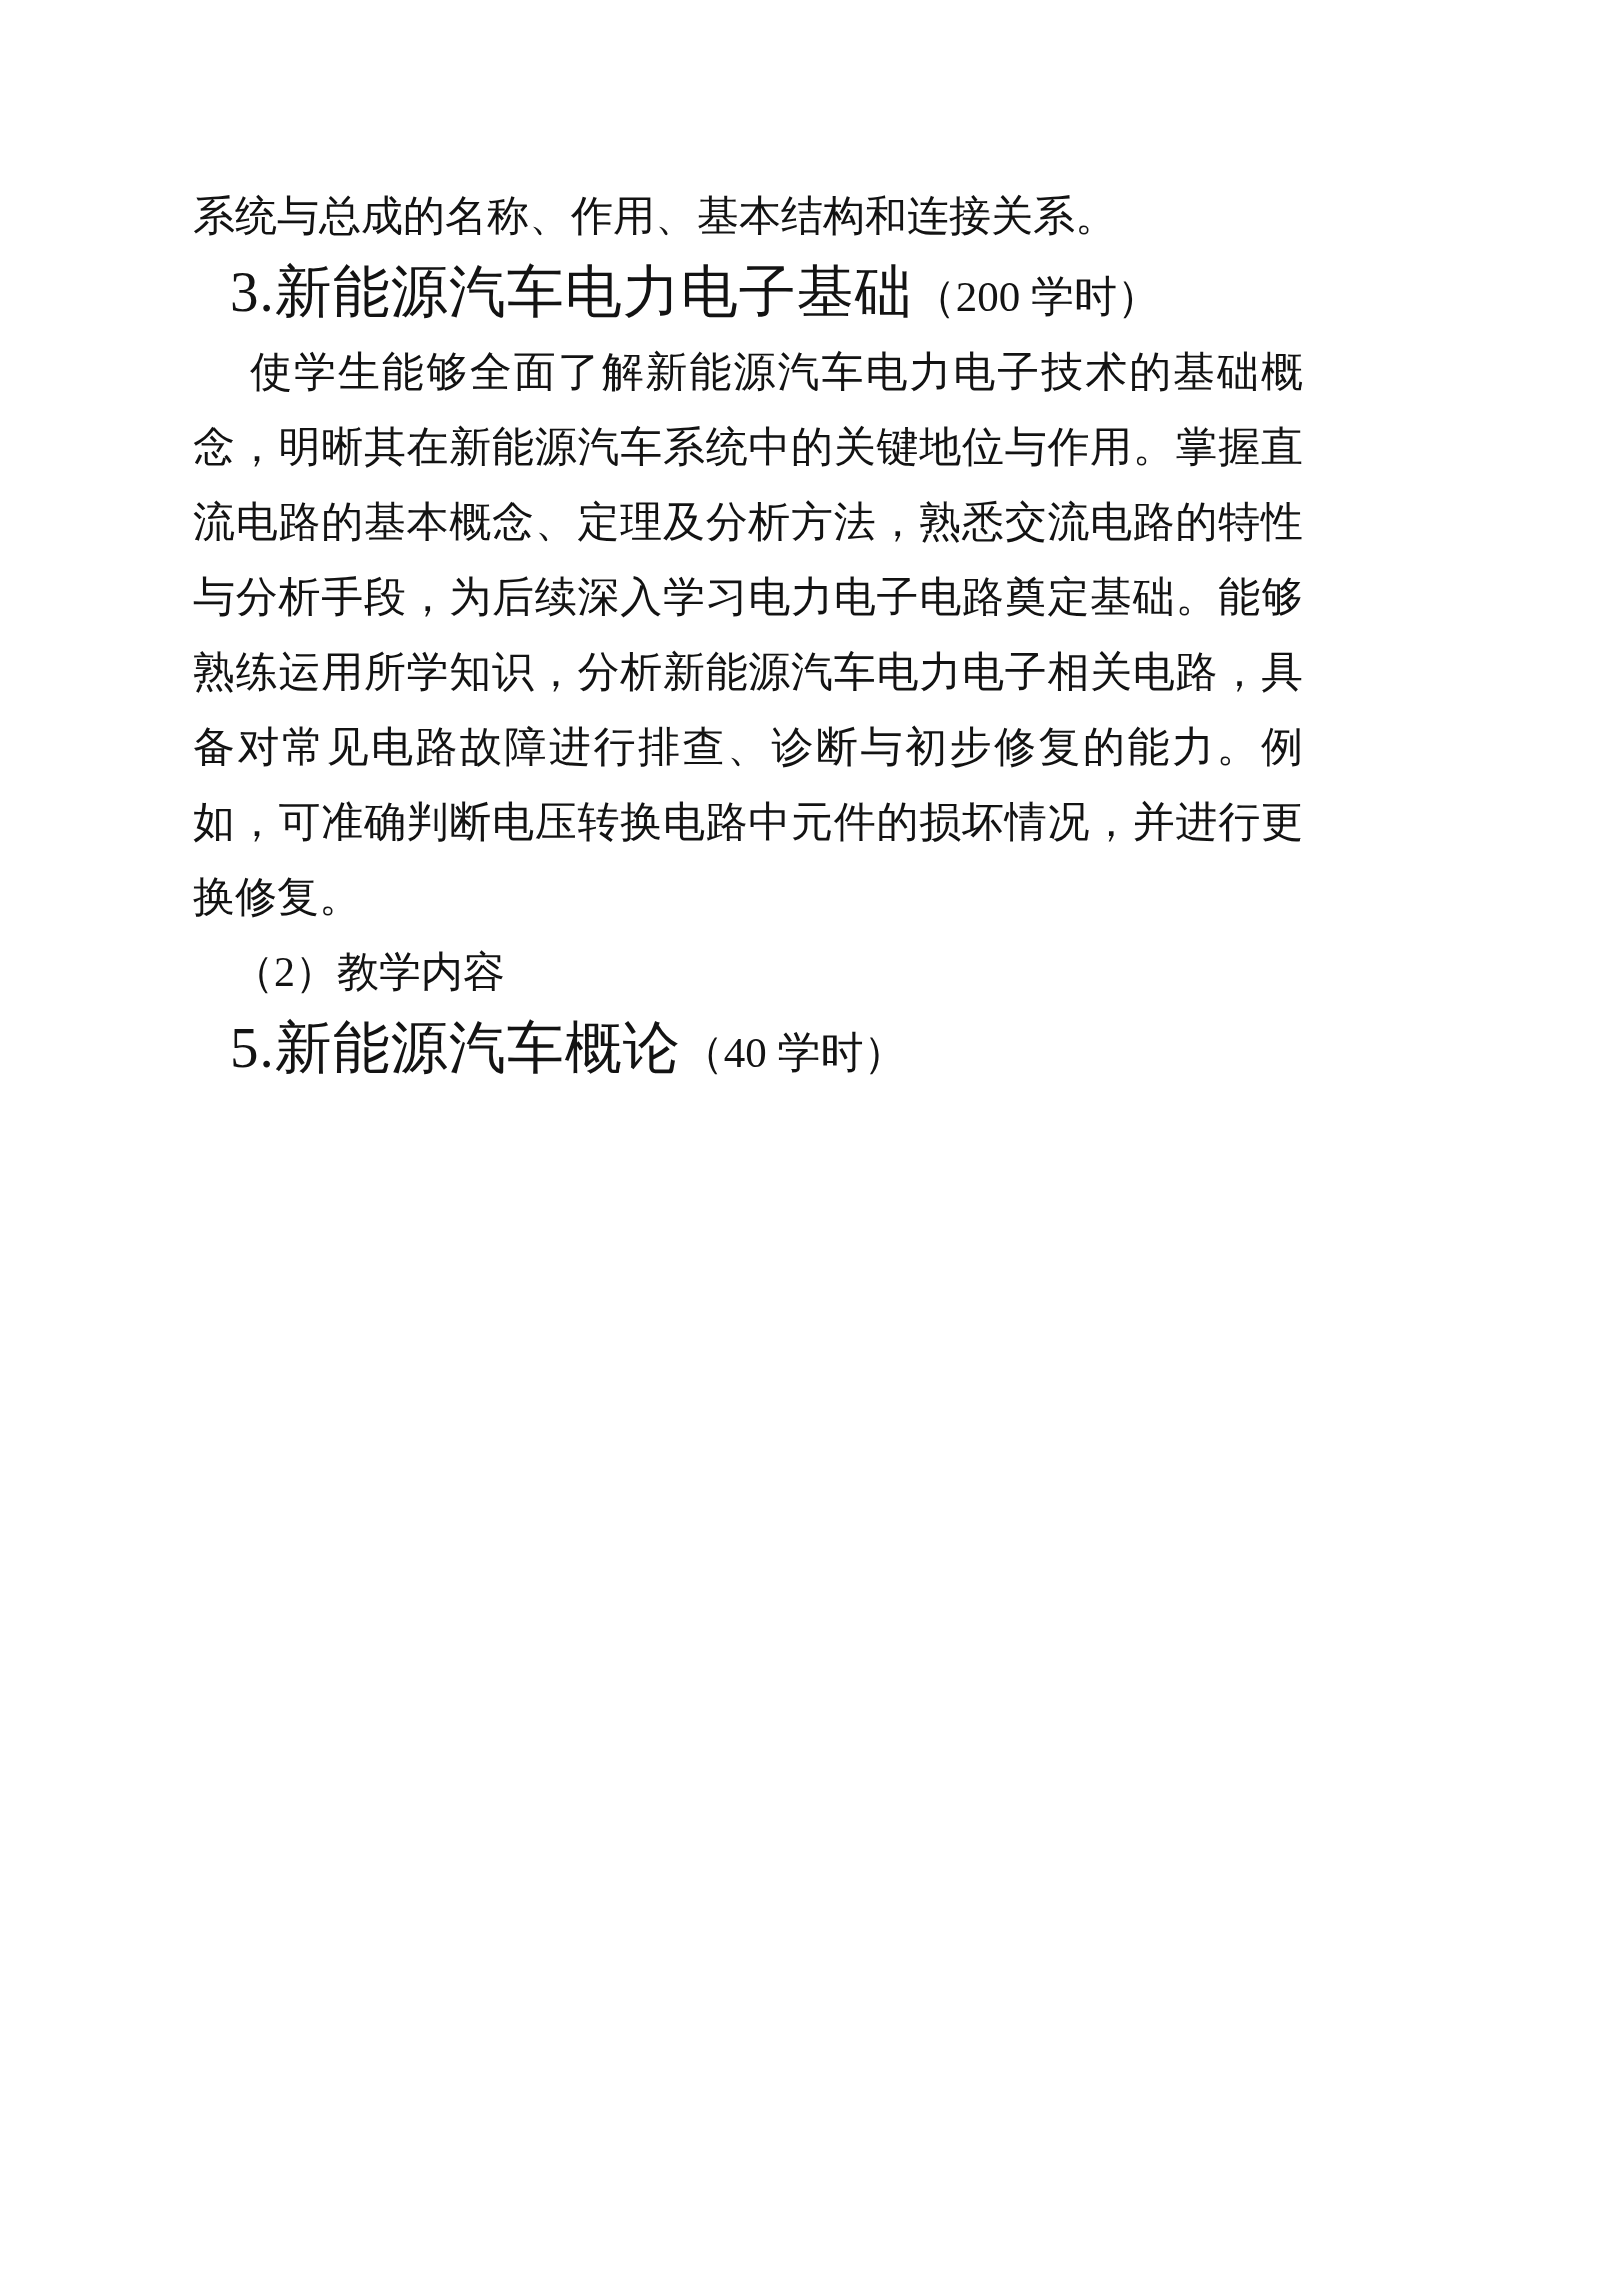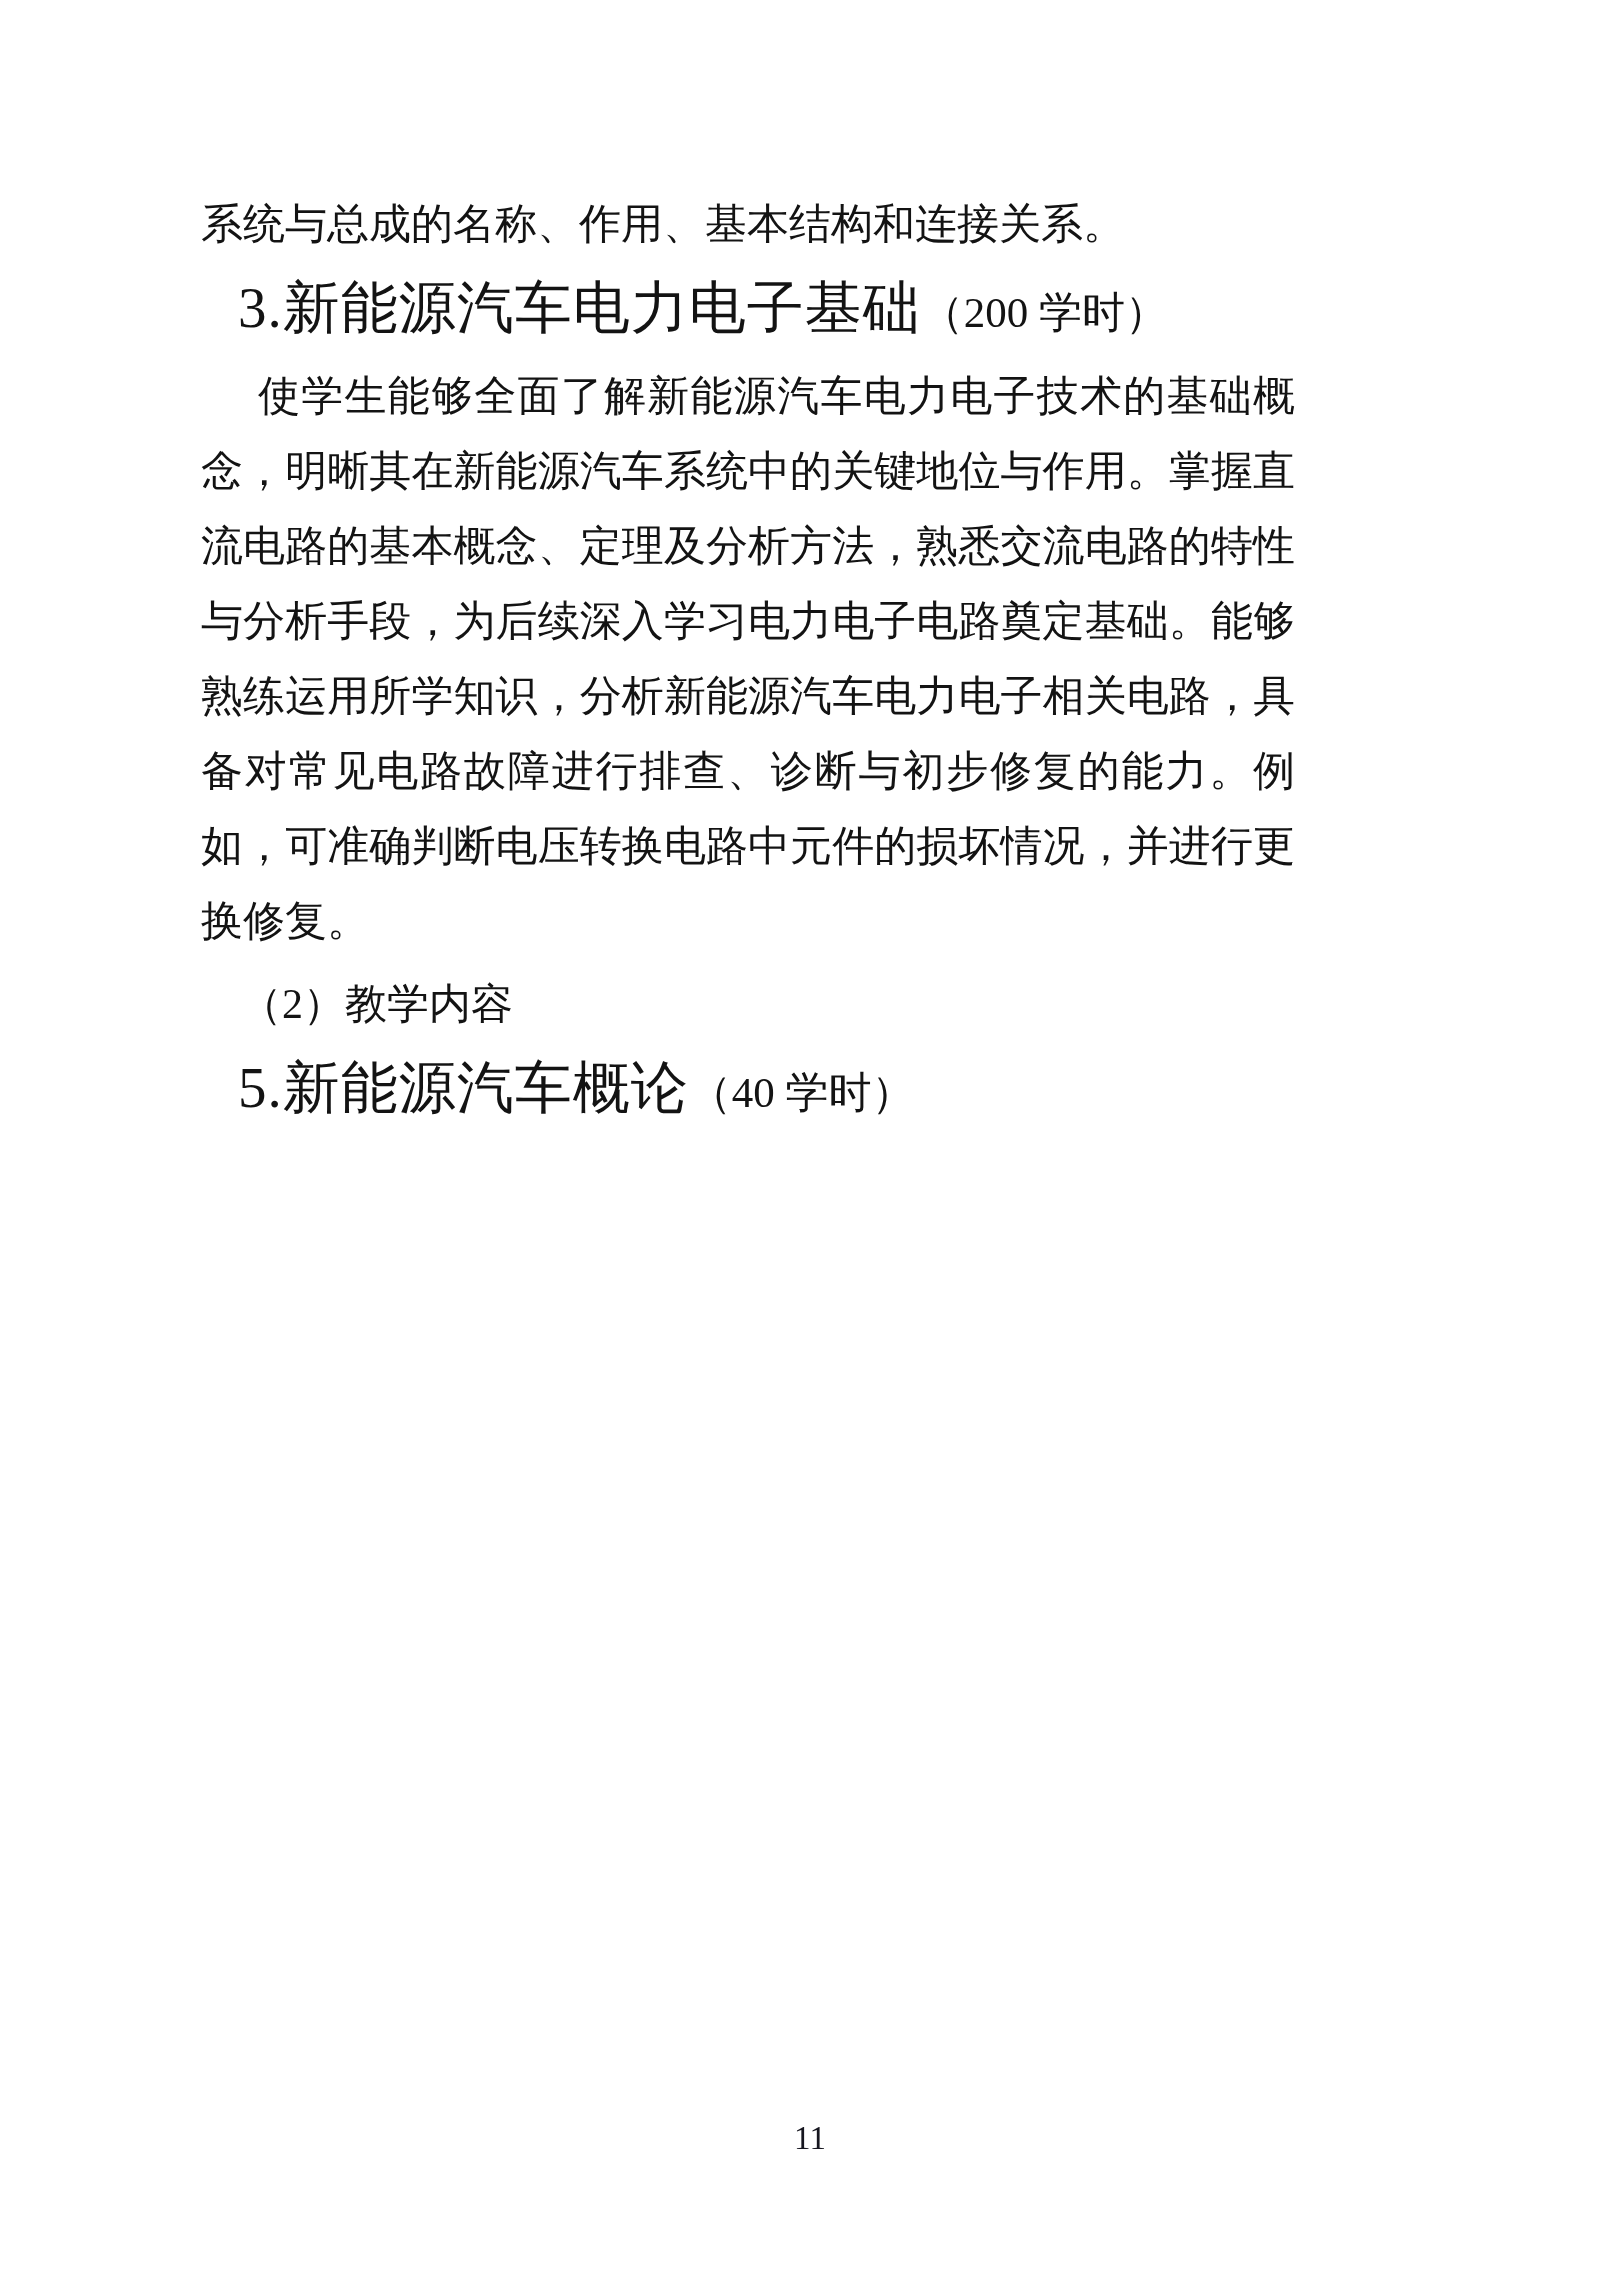--- a/index.html
+++ b/index.html
@@ -19,21 +19,21 @@
     .content {
       position: absolute;
       left: 193px;
       top: 179px;
       width: 1110px;
       font-size: 42px;
       line-height: 75px;
       text-align: justify;
     }
     .content p {
-      margin: 8px;
+      margin: 0;
       padding: 0;
     }
     
     .body-cont {
       text-indent: 0;
     }
     
     .body {
       text-indent: 57px;
     }
@@ -83,15 +83,14 @@
 
     <p class="subheading">（2）教学内容</p>
 
 
 
 
     <p class="heading"><span class="h-bold">5.新能源汽车概论</span><span class="h-suffix">（40 学时）</span></p>
 
   </div>
 
-  <div class="page-number">11</div>
 </div>
 
 
 </body></html>

